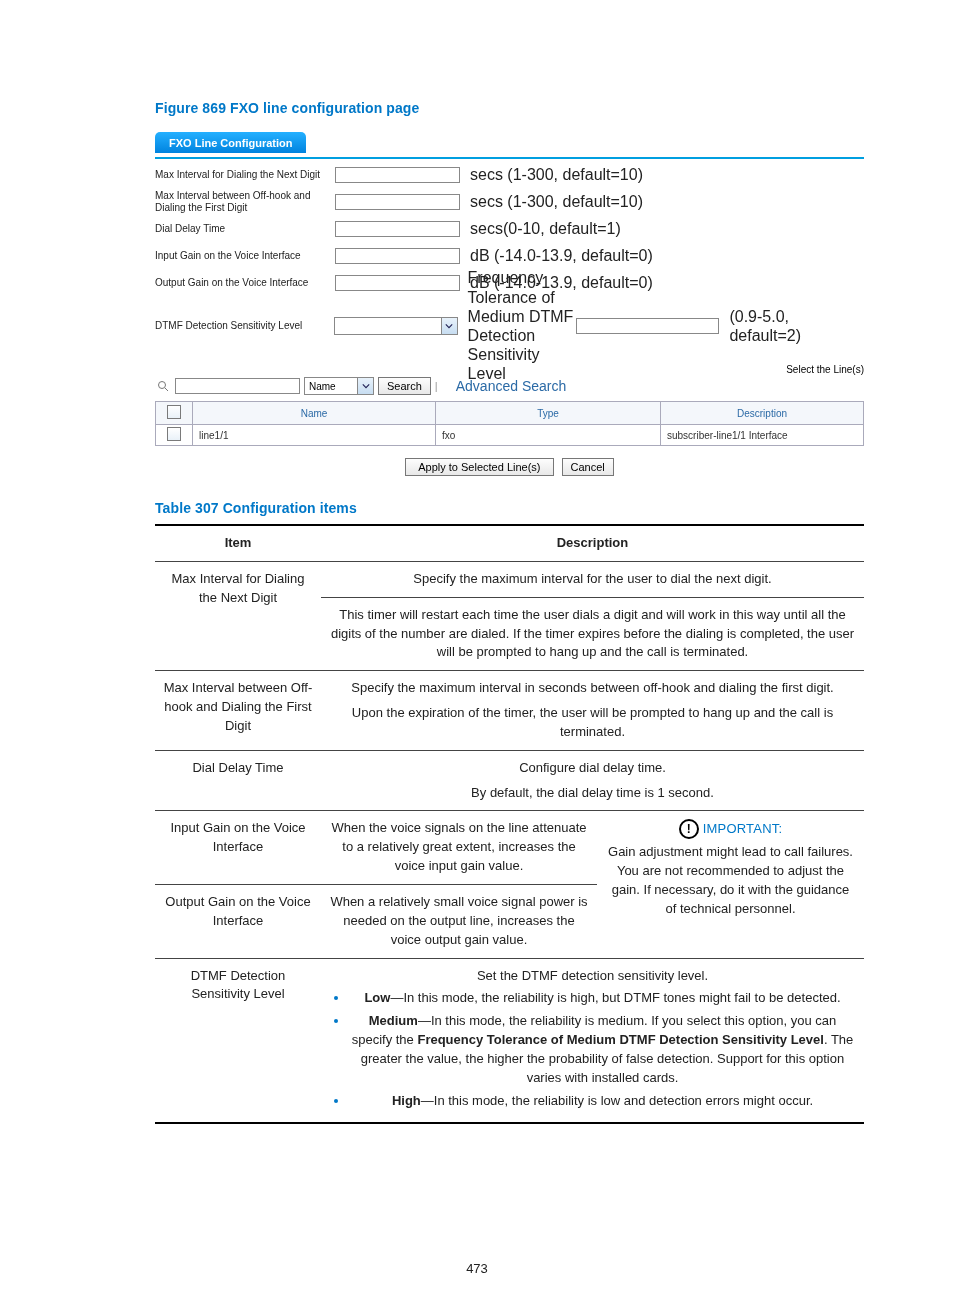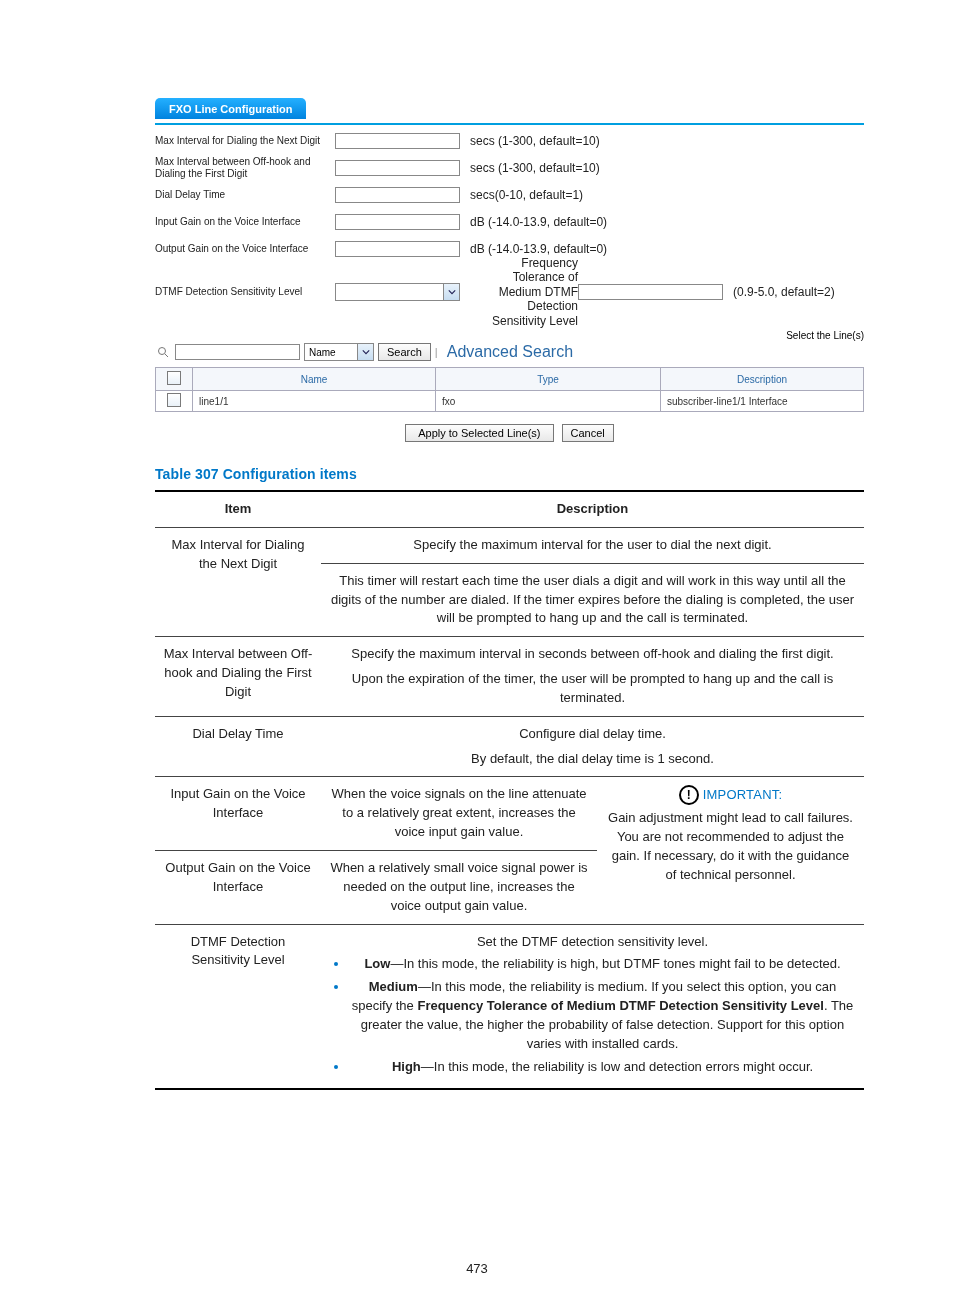--- a/index.html
+++ b/index.html
@@ -72,21 +72,21 @@
   }
   .fsel .arrow, .dd .arrow {
     position: absolute;
     right: 0; top: 0;
     width: 15px; height: 100%;
     background: linear-gradient(#e8f2fb,#c7ddf1);
     border-left: 1px solid #888;
     display: flex; align-items: center; justify-content: center;
     color: #225;
   }
-  .fhint { font-size: 12px; color: #222; margin-left: 10px; max-width: 108px; line-height: 1.2; text-align: right; }
+  .fhint { font-size: 16px; color: #222; margin-left: 10px; max-width: 108px; line-height: 1.2; }
   .fhint.wide { max-width: none; }
   .sect-label { font-size: 10px; margin-top: 10px; text-align: right; }
   .search-row { display: flex; align-items: center; gap: 4px; margin-top: 2px; }
   .magnifier {
     width: 16px; height: 16px;
     display: flex; align-items: center; justify-content: center;
     color: #666;
     font-size: 11px;
   }
   .si {
@@ -105,21 +105,21 @@
   }
   .btn {
     border: 1px solid #777;
     background: linear-gradient(#fdfdfd,#e8e8e8);
     height: 18px;
     padding: 0 8px;
     font-size: 11px;
     display: flex; align-items: center;
     box-sizing: border-box;
   }
-  .link-adv { color: #2b6aa6; font-size: 16px; margin-left: 5px; }
+  .link-adv { color: #2b6aa6; font-size: 14px; margin-left: 14px; }
   .grid {
     width: 100%;
     border: 1px solid #aab;
     border-collapse: collapse;
     margin-top: 6px;
     font-size: 10px;
   }
   .grid th {
     background: #f4f7fb;
     color: #2b6aa6;
@@ -191,20 +191,21 @@
     text-align: center;
     font-size: 13px;
   }
   .arrow svg { width: 8px; height: 8px; }
 </style>
 </head>
 <body>
 
 <div class="page">
 
+  <div class="fig-title">Figure 869 FXO line configuration page</div>
 
   <div class="shot">
     <div style="height:21px"></div>
     <div class="tab-bar">
       <div class="tab">FXO Line Configuration</div>
     </div>
 
     <div class="form-row">
       <div class="flabel">Max Interval for Dialing the Next Digit</div>
       <div class="finput"></div>

